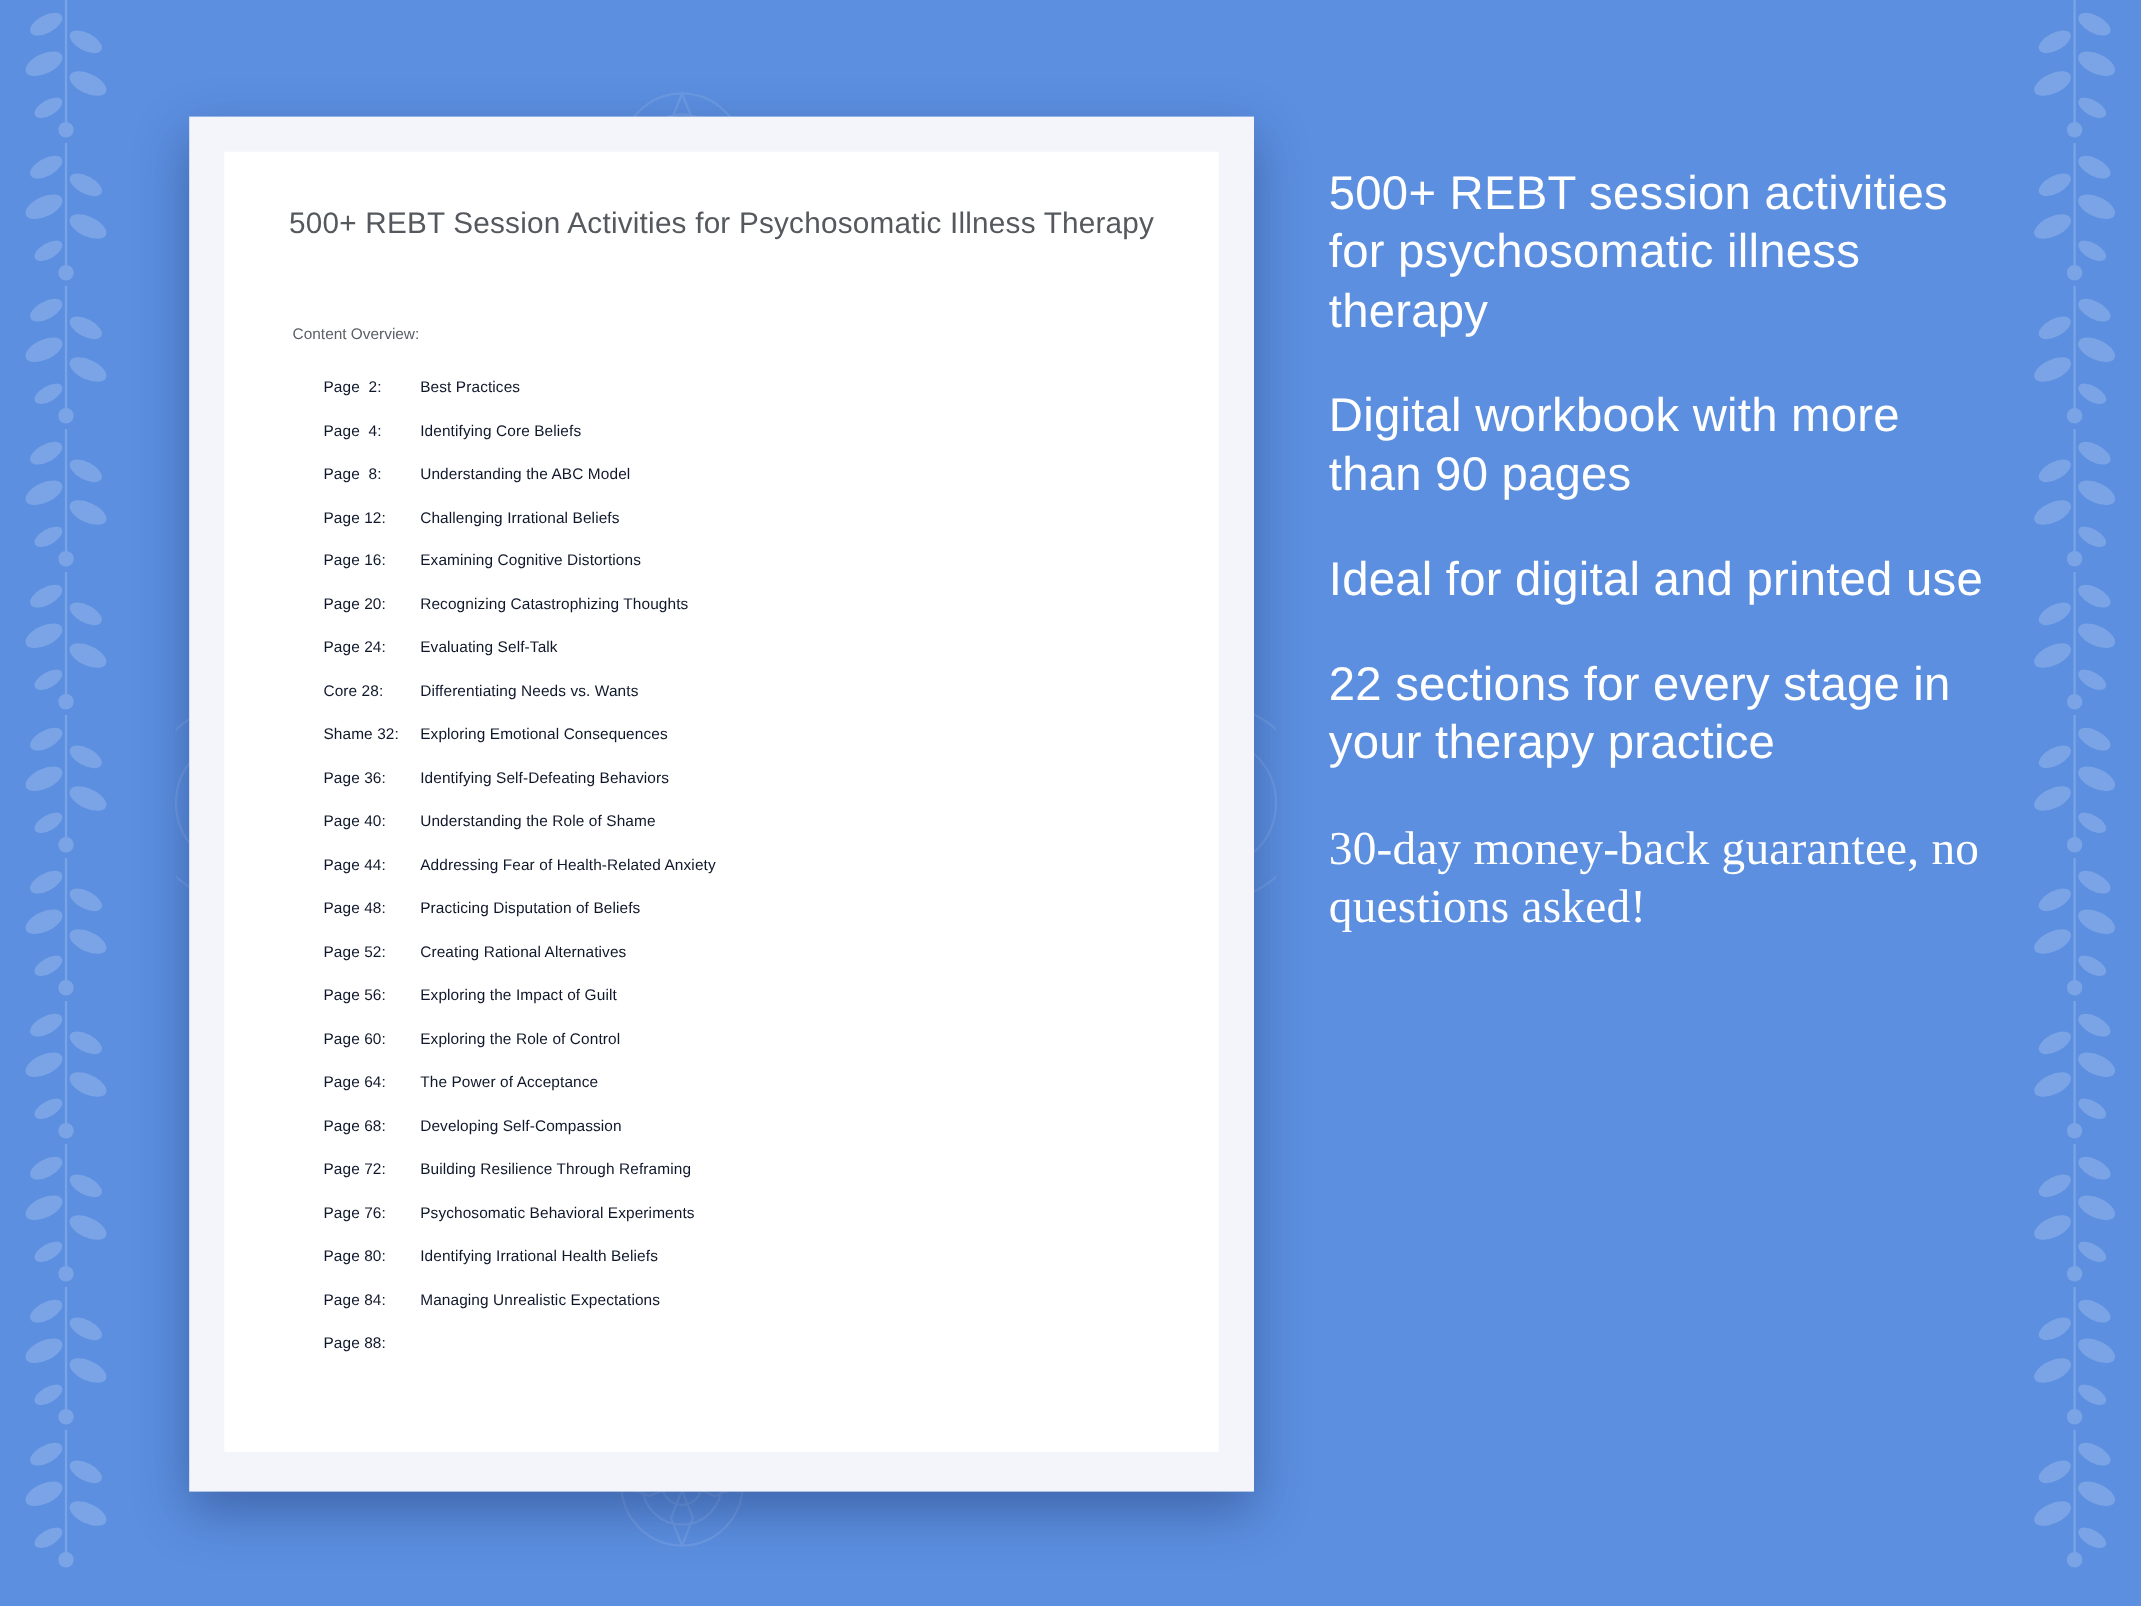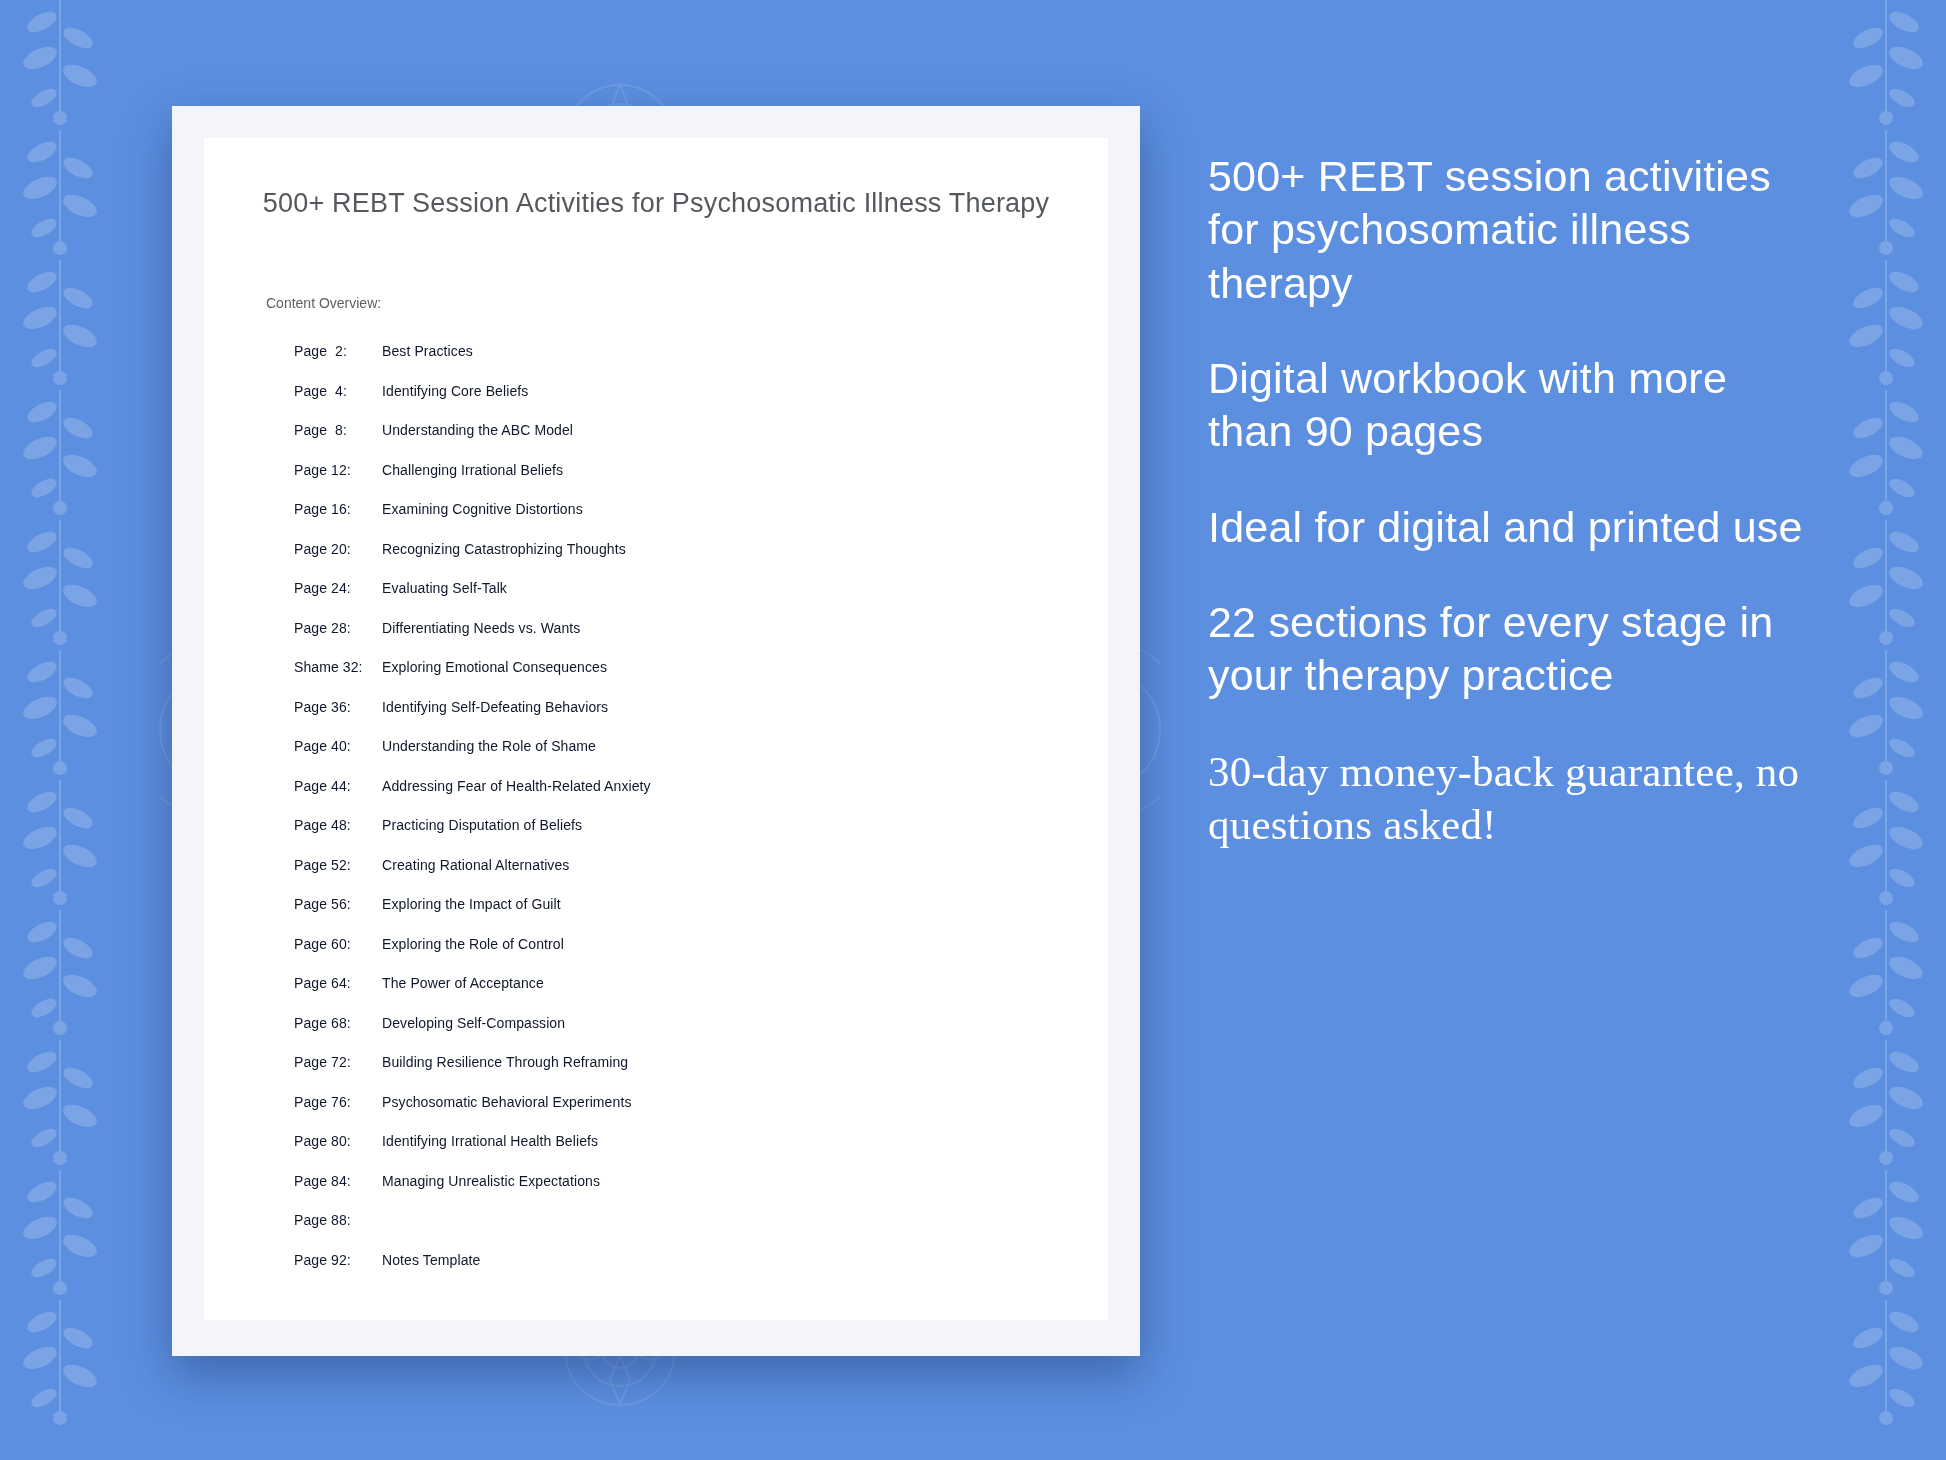--- a/index.html
+++ b/index.html
@@ -227,21 +227,21 @@
       </div>
       <div class="toc-row">
         <span class="toc-page">Page 20:</span>
         <span class="toc-label">Recognizing Catastrophizing Thoughts</span>
       </div>
       <div class="toc-row">
         <span class="toc-page">Page 24:</span>
         <span class="toc-label">Evaluating Self-Talk</span>
       </div>
       <div class="toc-row">
-        <span class="toc-page">Page 28:</span>
+        <span class="toc-page">Core 28:</span>
         <span class="toc-label">Differentiating Needs vs. Wants</span>
       </div>
       <div class="toc-row">
         <span class="toc-page">Shame 32:</span>
         <span class="toc-label">Exploring Emotional Consequences</span>
       </div>
       <div class="toc-row">
         <span class="toc-page">Page 36:</span>
         <span class="toc-label">Identifying Self-Defeating Behaviors</span>
       </div>
@@ -288,24 +288,20 @@
       <div class="toc-row">
         <span class="toc-page">Page 80:</span>
         <span class="toc-label">Identifying Irrational Health Beliefs</span>
       </div>
       <div class="toc-row">
         <span class="toc-page">Page 84:</span>
         <span class="toc-label">Managing Unrealistic Expectations</span>
       </div>
       <div class="toc-row">
         <span class="toc-page">Page 88:</span>
-      </div>
-      <div class="toc-row">
-        <span class="toc-page">Page 92:</span>
-        <span class="toc-label">Notes Template</span>
       </div>
     </div>
 </div>
 
 <div class="marketing">
     <div class="bullet">500+ REBT session activities for psychosomatic illness therapy</div>
     <div class="bullet">Digital workbook with more than 90 pages</div>
     <div class="bullet">Ideal for digital and printed use</div>
     <div class="bullet">22 sections for every stage in your therapy practice</div>
     <div class="bullet">30-day money-back guarantee, no questions asked!</div>

